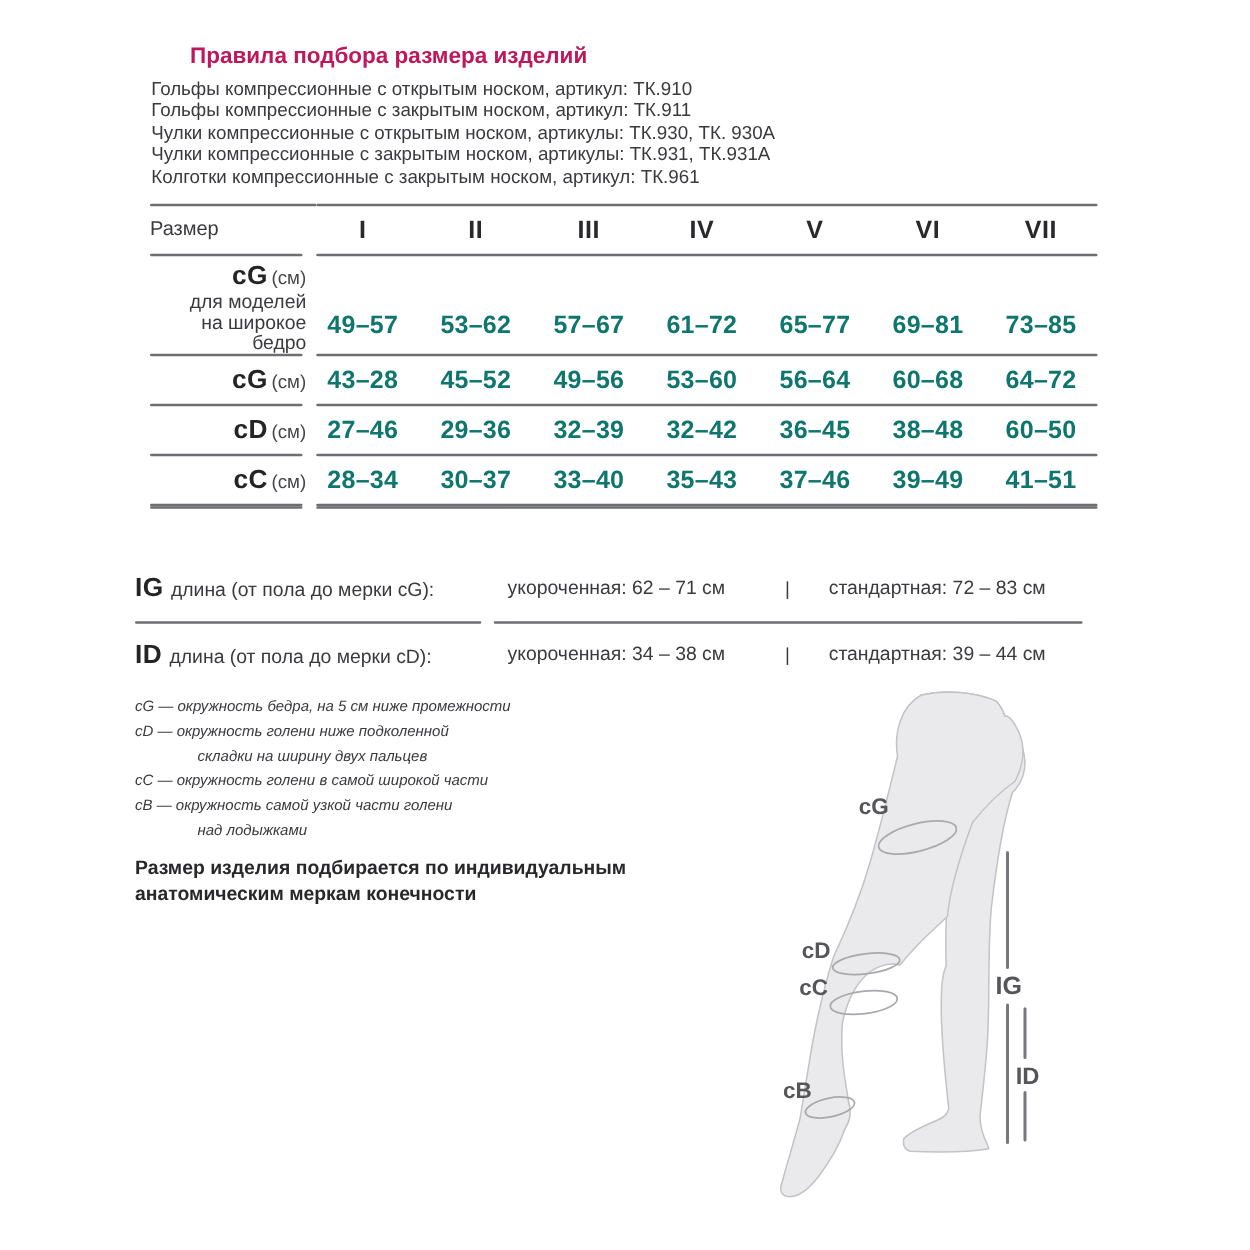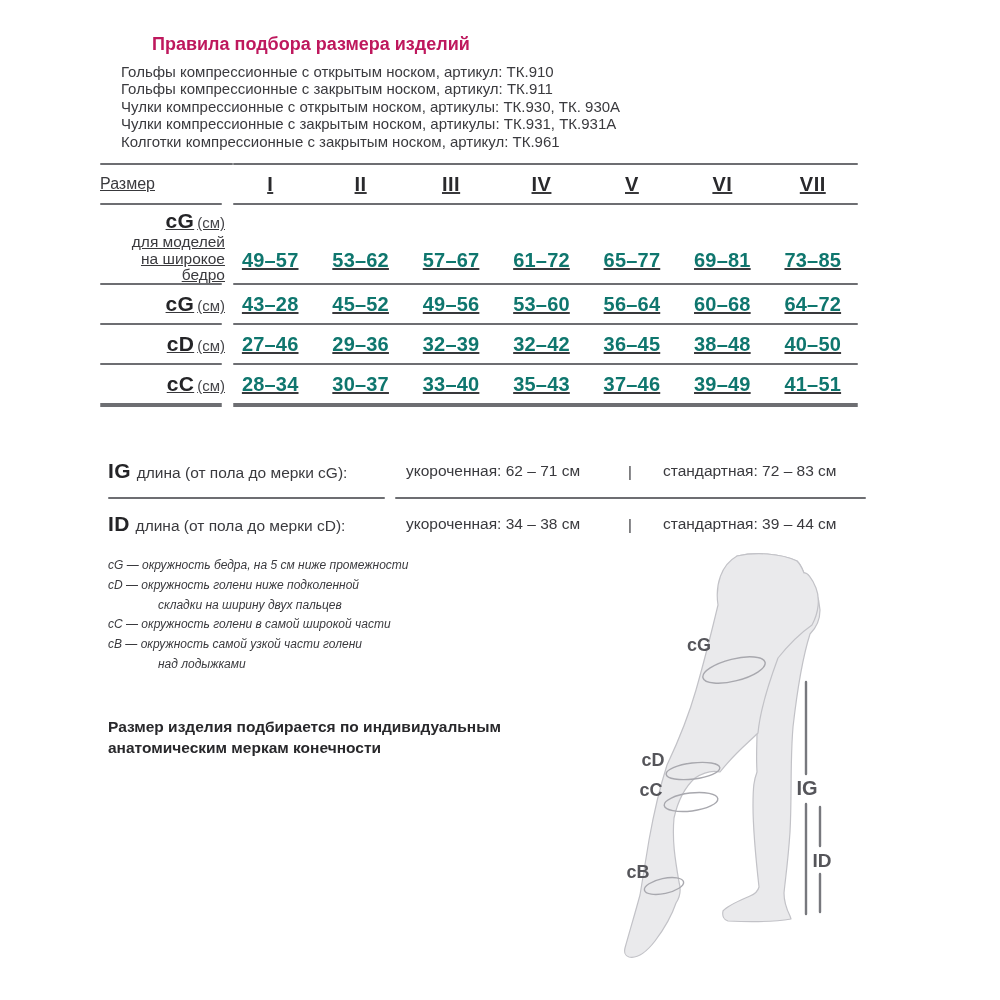--- a/index.html
+++ b/index.html
@@ -7,21 +7,21 @@
     width:1000px;height:1000px;background:#ffffff;
     font-family:"Liberation Sans","DejaVu Sans",sans-serif;
     color:#38383b;position:relative;overflow:hidden;
     -webkit-font-smoothing:antialiased;
   }
   .abs{position:absolute;}
   
   .title{left:108px;top:34px;font-size:18px;font-weight:bold;color:#be185d;margin-left:44px;}
   .products{left:121px;top:63px;font-size:15px;line-height:17.4px;color:#3a3a3e;}
   
-  .size-table{left:100px;top:163px;width:758px;text-decoration:underline;}
+  .size-table{left:120px;top:163px;width:758px;}
   .sep{display:flex;height:2px;}
   .sep .seg{background:#6d6e72;height:2px;border-radius:1px;}
   .sep .a{width:122px;margin-right:11px;}
   .sep .b{flex:1;}
   .sep.solid .a{width:133px;margin-right:0;}
   .sep.len .a{width:277px;margin-right:10px;}
   .trow{display:grid;grid-template-columns:125px repeat(7,1fr);align-items:center;}
   .trow.head{height:38px;}
   .trow.tall{height:78px;align-items:end;}
   .trow.norm{height:38px;}
@@ -42,21 +42,21 @@
   .len-sep{left:108px;width:758px;top:497px;}
   .len-label{width:298px;display:flex;align-items:baseline;}
   .len-key{font-size:21px;font-weight:bold;color:#242427;letter-spacing:.3px;}
   .len-text{font-size:15.5px;color:#3a3a3e;margin-left:6px;}
   .len-short{width:204px;font-size:15.5px;color:#3a3a3e;}
   .len-bar{width:40px;text-align:center;font-size:15px;color:#3a3a3e;}
   .len-std{margin-left:13px;font-size:15.5px;color:#3a3a3e;}
   
   .legend{left:108px;top:556px;width:470px;font-size:12px;line-height:19.8px;color:#3a3a3e;font-style:italic;}
   .legend .cont{padding-left:50px;}
-  .note{left:108px;top:716px;width:470px;font-size:15.5px;font-weight:bold;line-height:21px;color:#28282b;}
+  .note{left:108px;top:684px;width:470px;font-size:15.5px;font-weight:bold;line-height:21px;color:#28282b;}
   
   .diagram{left:600px;top:550px;}
   svg text{font-family:"Liberation Sans","DejaVu Sans",sans-serif;}
 </style>
 </head>
 <body>
 
 <div class="abs title">Правила подбора размера изделий</div>
 
 <div class="abs products">
@@ -128,21 +128,21 @@
   <div class="trow norm">
     <div class="tlabel">
       <span class="lbl-key">cD</span><span class="lbl-unit">(см)</span>
     </div>
     <div class="tval">27–46</div>
     <div class="tval">29–36</div>
     <div class="tval">32–39</div>
     <div class="tval">32–42</div>
     <div class="tval">36–45</div>
     <div class="tval">38–48</div>
-    <div class="tval">40–50</div>
+    <div class="tval">60–50</div>
   </div>
   <div class="sep">
       <span class="seg a"></span>
       <span class="seg b"></span>
     </div>
 
   <div class="trow norm">
     <div class="tlabel">
       <span class="lbl-key">cC</span><span class="lbl-unit">(см)</span>
     </div>

